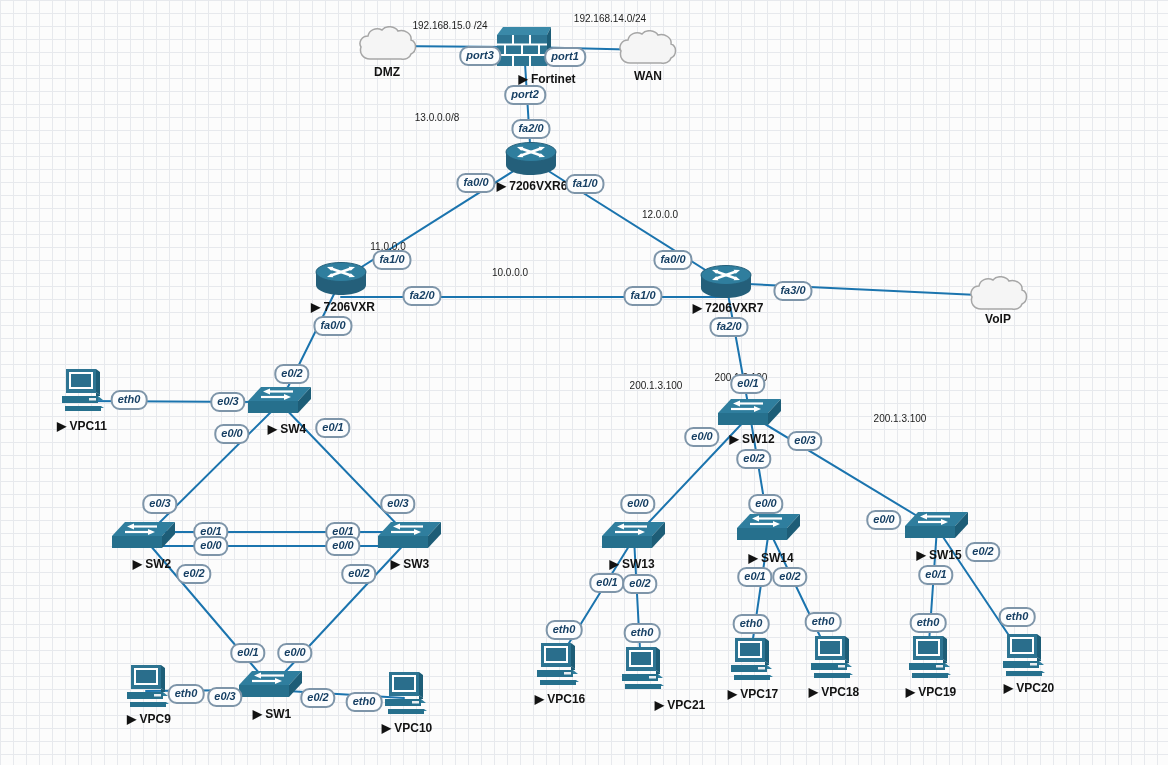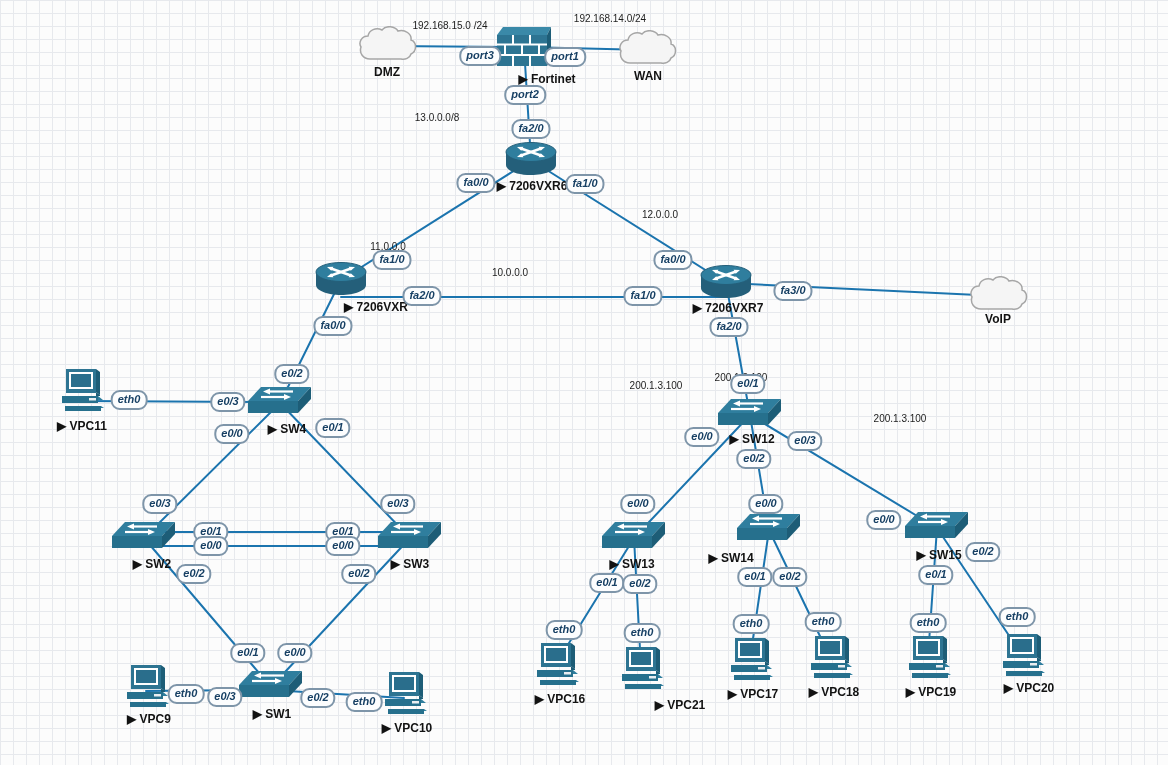--- a/index.html
+++ b/index.html
@@ -109,21 +109,21 @@
           <path d="M18 15.5 L38 8.5"></path>
           <path d="M18 8.5 L38 15.5"></path>
         </g>
         <g fill="#fff">
           <polygon points="42,7 35.6,6.7 37.7,10.8"></polygon>
           <polygon points="14,17 20.4,17.3 18.3,13.2"></polygon>
           <polygon points="14,7 20.4,6.7 18.3,10.8"></polygon>
           <polygon points="42,17 35.6,17.3 37.7,13.2"></polygon>
         </g>
       </svg></div>
-    <div class="nodelabel" style="left: 343px; top: 307px; margin-left: 33px;">▶ 7206VXR</div>
+    <div class="nodelabel" style="left: 343px; top: 307px;">▶ 7206VXR</div>
     <div class="node" style="left: 726px; top: 283px;"><svg width="56" height="40" viewBox="0 0 56 40">
         <path d="M3 12 v13 c0 5.5 11.2 10 25 10 s25 -4.5 25 -10 V12 Z" fill="#245f7a"></path>
         <ellipse cx="28" cy="12" rx="25" ry="9.5" fill="#2f7e9e" stroke="#245f7a" stroke-width="1"></ellipse>
         <g stroke="#fff" stroke-width="2.4" fill="none">
           <path d="M18 15.5 L38 8.5"></path>
           <path d="M18 8.5 L38 15.5"></path>
         </g>
         <g fill="#fff">
           <polygon points="42,7 35.6,6.7 37.7,10.8"></polygon>
           <polygon points="14,17 20.4,17.3 18.3,13.2"></polygon>
@@ -262,21 +262,21 @@
         <polygon points="50,15 63,1 63,13 50,27" fill="#1d5d77"></polygon>
         <g stroke="#fff" stroke-width="2.2" fill="none">
           <path d="M22 5.5 H45"></path>
           <path d="M13 11 H36"></path>
         </g>
         <g fill="#fff">
           <polygon points="22,2.6 15,5.5 22,8.4"></polygon>
           <polygon points="36,8.1 43,11 36,13.9"></polygon>
         </g>
       </svg></div>
-    <div class="nodelabel" style="left: 731px; top: 558px;">▶ SW14</div>
+    <div class="nodelabel" style="left: 771px; top: 558px;">▶ SW14</div>
     <div class="node" style="left: 937px; top: 528px;"><svg width="64" height="34" viewBox="0 0 64 34">
         <polygon points="13,1 63,1 50,15 0,15" fill="#2f7e9e"></polygon>
         <polygon points="0,15 50,15 50,27 0,27" fill="#26708d"></polygon>
         <polygon points="50,15 63,1 63,13 50,27" fill="#1d5d77"></polygon>
         <g stroke="#fff" stroke-width="2.2" fill="none">
           <path d="M22 5.5 H45"></path>
           <path d="M13 11 H36"></path>
         </g>
         <g fill="#fff">
           <polygon points="22,2.6 15,5.5 22,8.4"></polygon>

